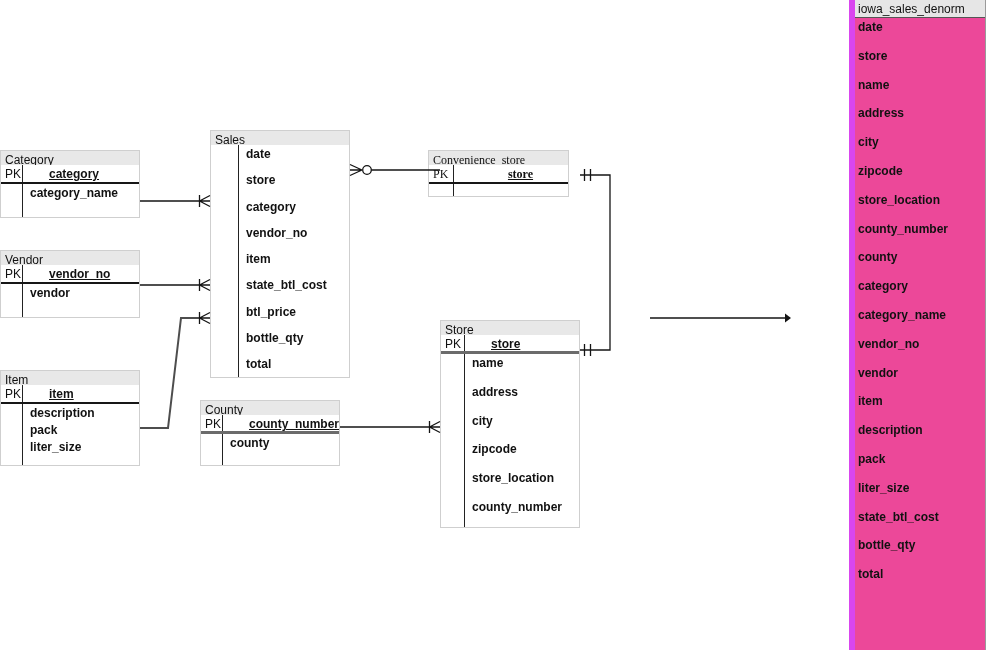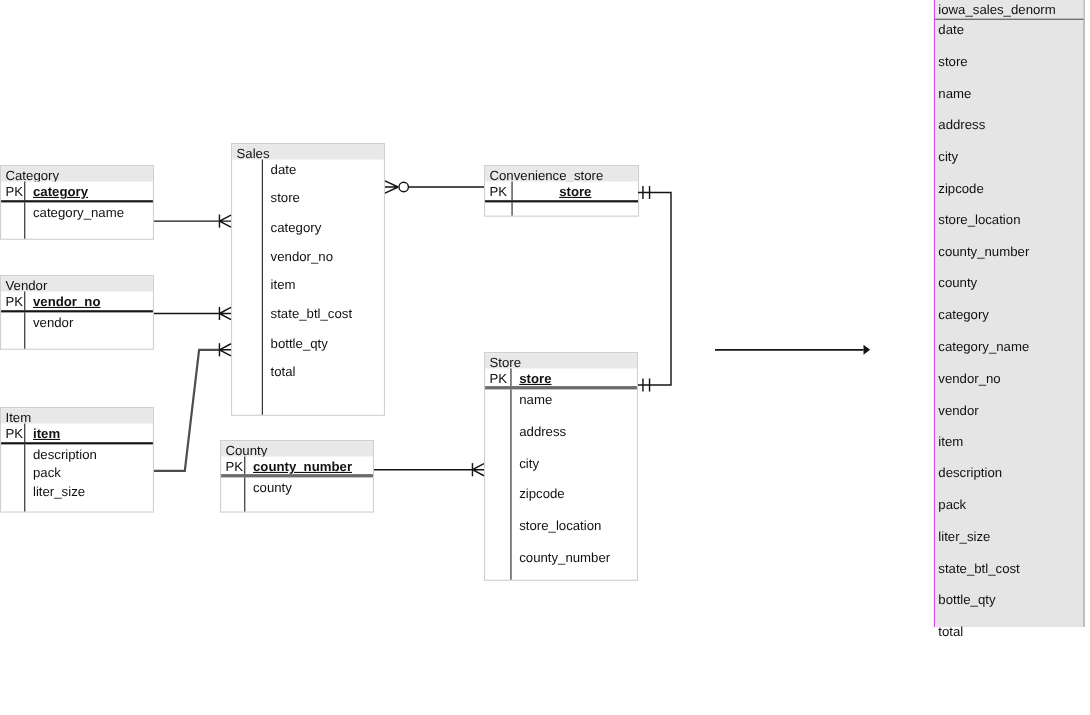--- a/index.html
+++ b/index.html
@@ -3,47 +3,47 @@
 <meta charset="utf-8">
 <style>
   html,body{margin:0;padding:0;background:#fff;}
   #stage{position:relative;width:991px;height:650px;background:#fff;overflow:hidden;
          font-family:"Liberation Sans",sans-serif;color:#111;font-size:12px;}
   svg.overlay{position:absolute;left:0;top:0;pointer-events:none;}
 
   .entity{position:absolute;background:#fff;border:1px solid #cfcfcf;box-sizing:border-box;}
   .hdr{height:14px;background:var(--hdr-bg,#e8e8e8);box-sizing:border-box;
        padding:2px 0 0 4px;line-height:14px;white-space:nowrap;overflow:hidden;}
-  .pkrow{display:flex;height:19px;box-sizing:border-box;border-bottom:2px solid #161616;}
+  .pkrow{display:flex;height:19px;box-sizing:border-box;border-bottom:2px solid #161616;gap:19px;}
   .pkcell{box-sizing:border-box;border-right:1px solid #222;padding:2px 0 0 4px;line-height:15px;flex:0 0 auto;}
   .pkfield{flex:1;padding:2px 0 0 7px;line-height:15px;font-weight:bold;text-decoration:underline;white-space:nowrap;}
   .frow{display:flex;box-sizing:border-box;}
   .fgutter{box-sizing:border-box;border-right:1px solid #222;flex:0 0 auto;}
   .flist{flex:1;overflow:hidden;}
-  .fld{box-sizing:border-box;padding:2px 0 0 7px;line-height:14px;white-space:nowrap;}
+  .fld{box-sizing:border-box;padding:2px 0 0 7px;line-height:14px;white-space:nowrap;font-weight:bold;}
 
   
   .e-category .pkcell,.e-category .fgutter,
   .e-vendor .pkcell,.e-vendor .fgutter,
   .e-item .pkcell,.e-item .fgutter,
   .e-county .pkcell,.e-county .fgutter{width:22px;}
   .e-sales .fgutter{width:28px;}
   .e-cstore .pkcell,.e-cstore .fgutter{width:25px;}
   .e-store .pkcell,.e-store .fgutter{width:24px;}
 
   
   .e-item .fld{height:16.8px;}
   .e-sales .fld{height:26.3px;padding-top:2px;}
   .e-store .fld{height:28.8px;}
   .e-store .pkrow,.e-county .pkrow{border-bottom:3px solid #6b6b6b;}
   .e-cstore .pkfield{text-align:center;padding-left:0;}
 
   
-  .panel{position:absolute;left:849px;top:0;width:137px;height:570px;box-sizing:border-box;
-         background:#e5e5e5;border-left:1px solid #d946ef;border-right:1px solid #9a9a9a;}
+  .panel{position:absolute;left:849px;top:0;width:137px;height:650px;box-sizing:border-box;
+         background:#ec4899;border-left:6px solid #d946ef;border-right:1px solid #9a9a9a;}
   .panel .phdr{height:18px;background:var(--phdr-bg,#e6e6e6);border-bottom:1px solid #555;
          box-sizing:border-box;padding:2px 0 0 3px;line-height:14px;}
   .panel .fld{height:28.8px;padding:2px 0 0 3px;}
 </style>
 </head>
 <body>
 
 <div id="stage">
 
   <div class="entity e-category" style="left:0;top:150px;width:140px;">
@@ -98,20 +98,21 @@
     <div class="frow" style="height:232px;">
       <div class="fgutter"></div>
       <div class="flist">
 
       <div class="fld">date</div>
           <div class="fld">store</div>
           <div class="fld">category</div>
           <div class="fld">vendor_no</div>
           <div class="fld">item</div>
           <div class="fld">state_btl_cost</div>
+          <div class="fld">btl_price</div>
           <div class="fld">bottle_qty</div>
           <div class="fld">total</div>
         </div>
     </div>
   </div>
 
   <div class="entity e-county" style="left:200px;top:400px;width:140px;">
     <div class="hdr">County</div>
     <div class="pkrow">
       <div class="pkcell">PK</div>
@@ -119,21 +120,21 @@
     </div>
     <div class="frow" style="height:31px;">
       <div class="fgutter"></div>
       <div class="flist">
 
       <div class="fld">county</div>
         </div>
     </div>
   </div>
 
-  <div class="entity e-cstore" style="left:440px;top:150px;width:141px;">
+  <div class="entity e-cstore" style="left:428px;top:150px;width:141px;font-family:Liberation Serif, serif;">
     <div class="hdr">Convenience_store</div>
     <div class="pkrow">
       <div class="pkcell">PK</div>
       <div class="pkfield">store</div>
     </div>
     <div class="frow" style="height:12px;">
       <div class="fgutter"></div>
       <div class="flist"></div>
     </div>
   </div>

